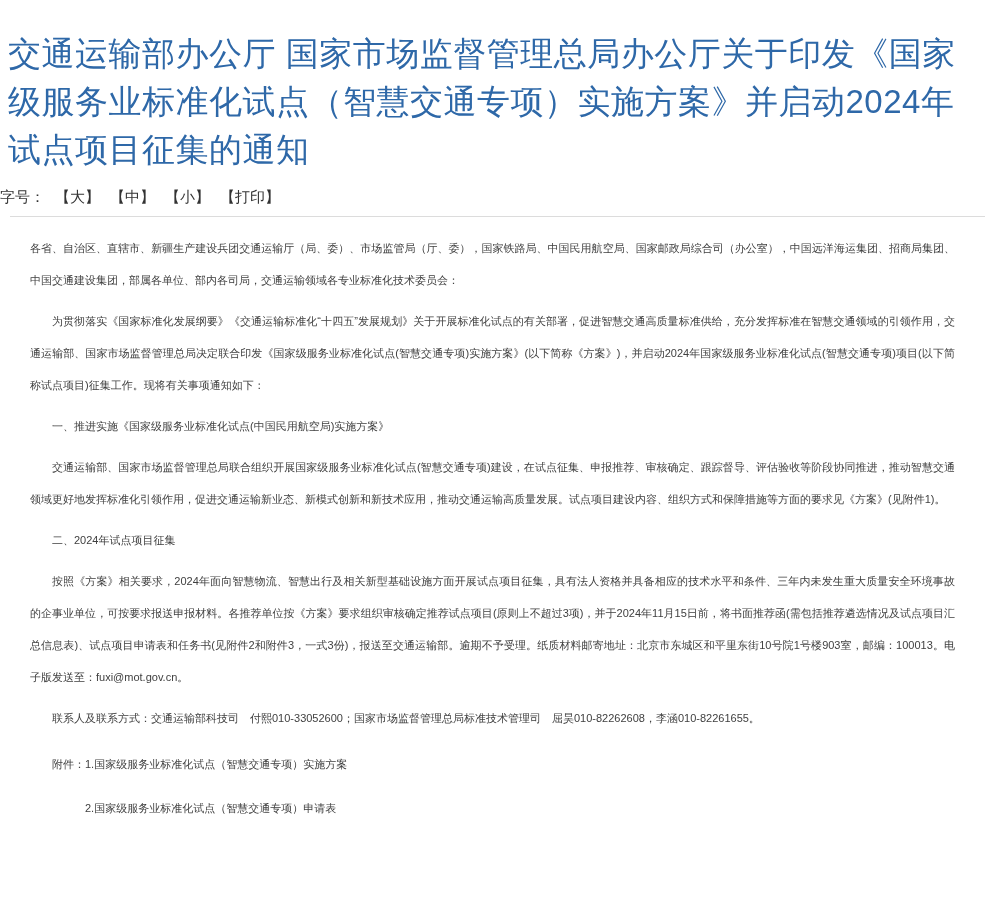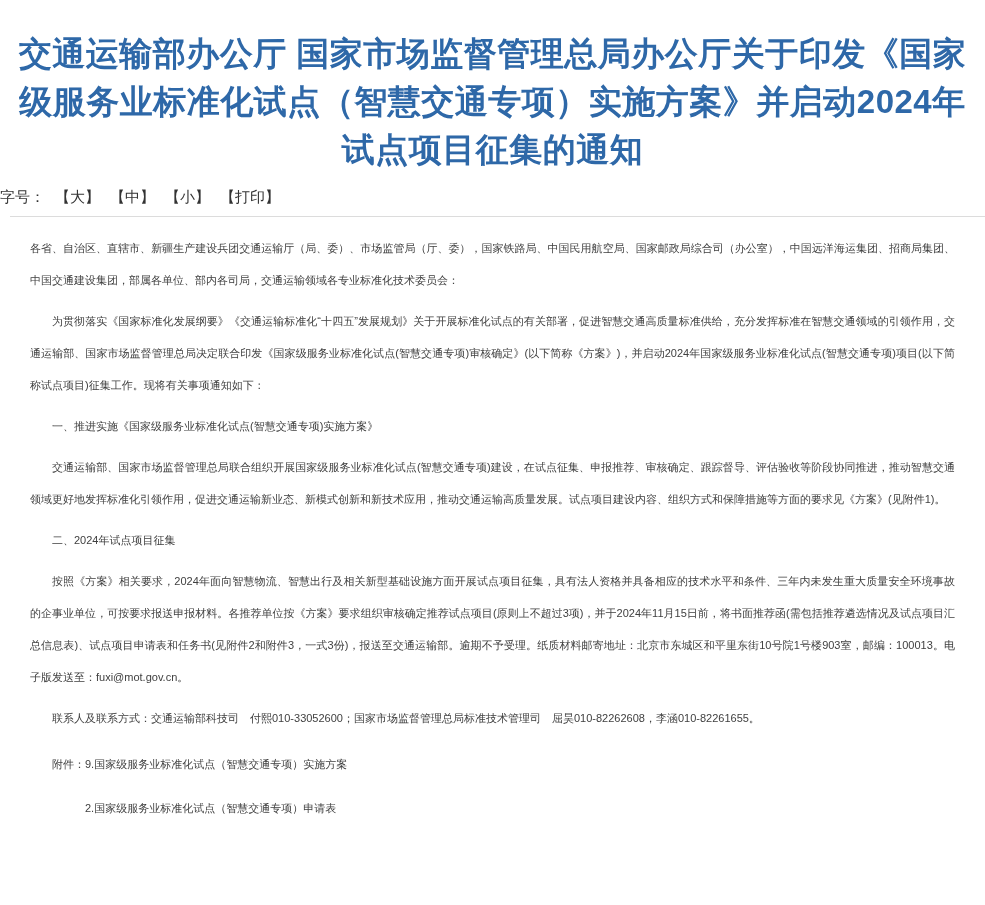--- a/index.html
+++ b/index.html
@@ -11,24 +11,24 @@
   }
   .page {
     width: 985px;
     height: 905px;
     margin: 0;
     background: #ffffff;
     overflow: hidden;
   }
   .page-title {
     margin: 30px 8px 0 8px;
-    text-align: center;
+    text-align: left;
     font-size: 33px;
     line-height: 48px;
-    font-weight: bold;
+    font-weight: normal;
     color: var(--title-blue, #2e68a8);
     letter-spacing: 0.5px;
   }
   .toolbar {
     text-align: left;
     padding: 14px 20px 9px 0;
     font-size: 15px;
     color: #333333;
   }
   .toolbar .tool-label {
@@ -84,30 +84,30 @@
   <div class="toolbar">
     <span class="tool-label">字号：</span><a>【大】</a><a>【中】</a><a>【小】</a><a>【打印】</a>
   </div>
 
   <hr class="divider">
 
   <div class="content">
 
     <p class="no-indent">各省、自治区、直辖市、新疆生产建设兵团交通运输厅（局、委）、市场监管局（厅、委），国家铁路局、中国民用航空局、国家邮政局综合司（办公室），中国远洋海运集团、招商局集团、中国交通建设集团，部属各单位、部内各司局，交通运输领域各专业标准化技术委员会：</p>
 
-    <p>为贯彻落实《国家标准化发展纲要》《交通运输标准化“十四五”发展规划》关于开展标准化试点的有关部署，促进智慧交通高质量标准供给，充分发挥标准在智慧交通领域的引领作用，交通运输部、国家市场监督管理总局决定联合印发《国家级服务业标准化试点(智慧交通专项)审核确定》(以下简称《方案》)，并启动2024年国家级服务业标准化试点(智慧交通专项)项目(以下简称试点项目)征集工作。现将有关事项通知如下：</p>
+    <p>为贯彻落实《国家标准化发展纲要》《交通运输标准化“十四五”发展规划》关于开展标准化试点的有关部署，促进智慧交通高质量标准供给，充分发挥标准在智慧交通领域的引领作用，交通运输部、国家市场监督管理总局决定联合印发《国家级服务业标准化试点(智慧交通专项)实施方案》(以下简称《方案》)，并启动2024年国家级服务业标准化试点(智慧交通专项)项目(以下简称试点项目)征集工作。现将有关事项通知如下：</p>
 
-    <p>一、推进实施《国家级服务业标准化试点(智慧交通专项)实施方案》</p>
+    <p>一、推进实施《国家级服务业标准化试点(中国民用航空局)实施方案》</p>
 
     <p>交通运输部、国家市场监督管理总局联合组织开展国家级服务业标准化试点(智慧交通专项)建设，在试点征集、申报推荐、审核确定、跟踪督导、评估验收等阶段协同推进，推动智慧交通领域更好地发挥标准化引领作用，促进交通运输新业态、新模式创新和新技术应用，推动交通运输高质量发展。试点项目建设内容、组织方式和保障措施等方面的要求见《方案》(见附件1)。</p>
 
     <p>二、2024年试点项目征集</p>
 
     <p>按照《方案》相关要求，2024年面向智慧物流、智慧出行及相关新型基础设施方面开展试点项目征集，具有法人资格并具备相应的技术水平和条件、三年内未发生重大质量安全环境事故的企事业单位，可按要求报送申报材料。各推荐单位按《方案》要求组织审核确定推荐试点项目(原则上不超过3项)，并于2024年11月15日前，将书面推荐函(需包括推荐遴选情况及试点项目汇总信息表)、试点项目申请表和任务书(见附件2和附件3，一式3份)，报送至交通运输部。逾期不予受理。纸质材料邮寄地址：北京市东城区和平里东街10号院1号楼903室，邮编：100013。电子版发送至：fuxi@mot.gov.cn。</p>
 
     <p>联系人及联系方式：交通运输部科技司　付熙010-33052600；国家市场监督管理总局标准技术管理司　屈昊010-82262608，李涵010-82261655。</p>
 
-    <p class="attachment-first"><span>附件：</span><span class="attachment-link">9.国家级服务业标准化试点（智慧交通专项）实施方案</span></p>
+    <p class="attachment-first"><span>附件：</span><span class="attachment-link">1.国家级服务业标准化试点（智慧交通专项）实施方案</span></p>
 
     <p class="attachment-item"><span class="attachment-link">2.国家级服务业标准化试点（智慧交通专项）申请表</span></p>
 
   </div>
 </div>
 
 </body></html>

